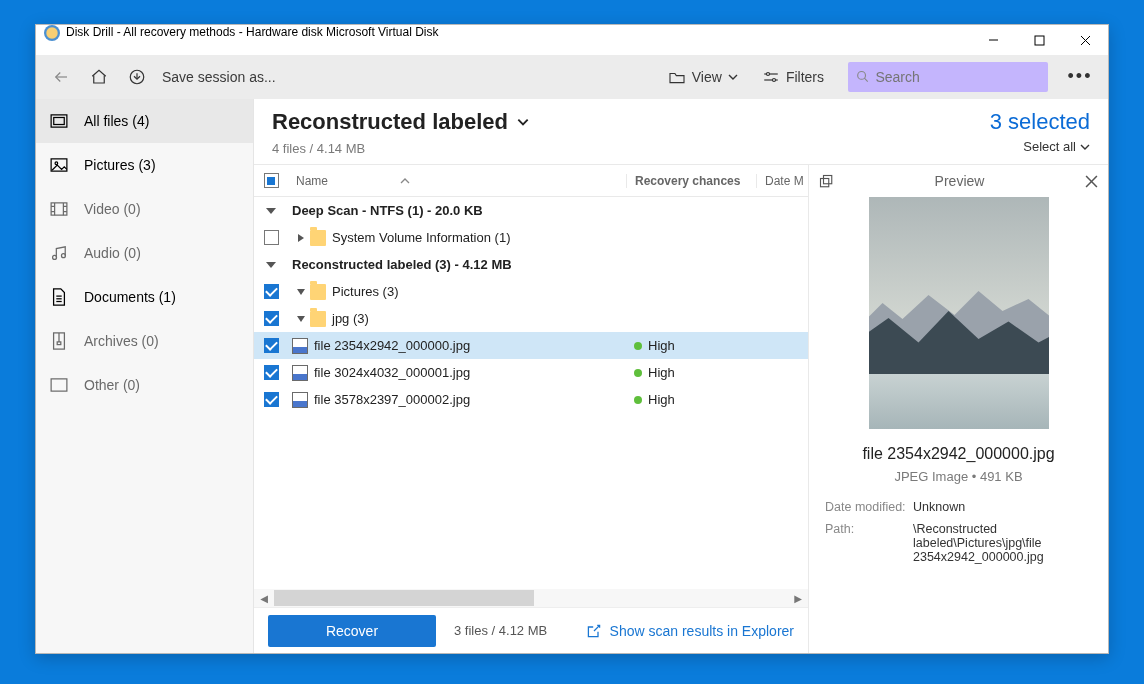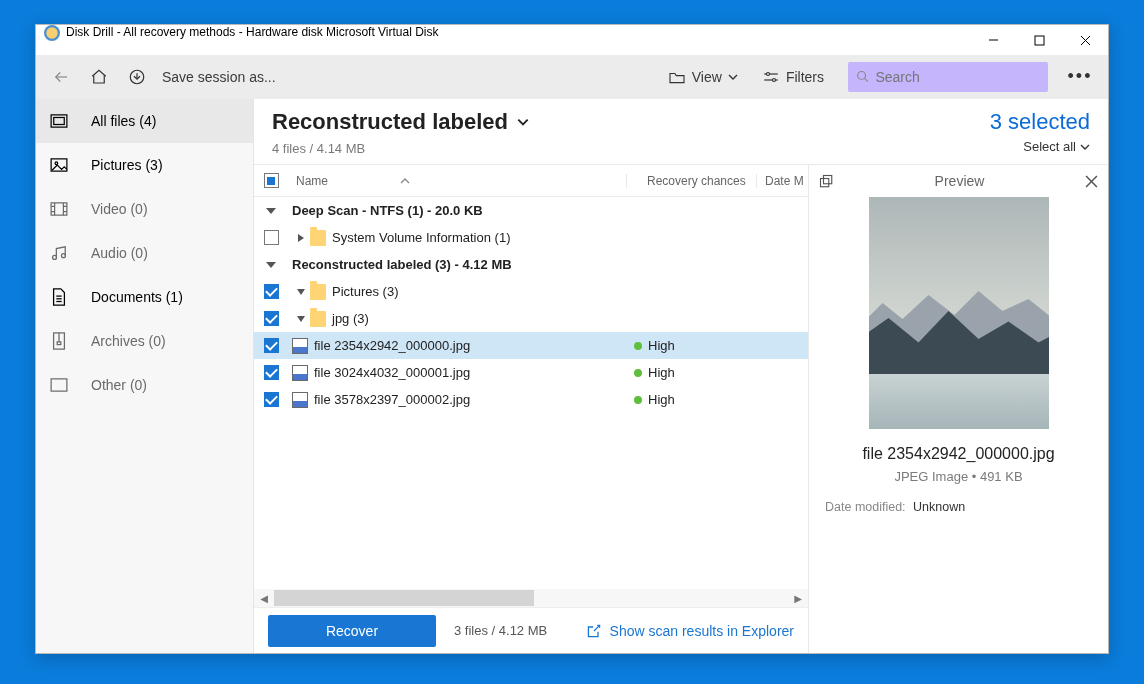--- a/index.html
+++ b/index.html
@@ -21,41 +21,41 @@
   .tbtn { width:34px; height:34px; display:flex; align-items:center; justify-content:center; border-radius:2px; }
   .save-session { font-size:14px; color:#3a3a3a; margin-left:4px; }
   .toolbar .spacer { flex:1; }
   .viewbtn, .filterbtn { display:flex; align-items:center; gap:6px; font-size:14px; color:#3a3a3a; padding:0 10px; height:34px; }
   .searchbox { display:flex; align-items:center; background:#c4b5fd; height:30px; width:200px; border-radius:2px; margin-left:10px; padding:0 8px; gap:6px; }
   .searchbox input { border:none; background:transparent; outline:none; font-size:14px; color:#555; width:100%; }
   .morebtn { width:40px; display:flex; align-items:center; justify-content:center; font-size:18px; color:#333; letter-spacing:2px; margin-left:8px;}
   
   .body { flex:1; display:flex; overflow:hidden; }
   .sidebar { width:218px; background:#f7f7f7; border-right:1px solid #e5e5e5; padding-top:0; }
-  .side-item { display:flex; align-items:center; gap:23px; height:44px; padding:0 14px; font-size:14px; color:#6a6a6a; cursor:pointer; }
+  .side-item { display:flex; align-items:center; gap:16px; height:44px; padding:0 14px; font-size:14px; color:#6a6a6a; cursor:pointer; }
   .side-item.active { background:#e8e8e8; color:#000; font-weight:400; }
   .side-item.strong { color:#000; }
   .side-item .sicon { width:18px; height:18px; color:#6a6a6a; flex-shrink:0; display:flex; align-items:center; justify-content:center;}
   .side-item.active .sicon, .side-item.strong .sicon { color:#000; }
   
   .main { flex:1; display:flex; flex-direction:column; overflow:hidden; }
   .main-header { padding:10px 18px 8px 18px; display:flex; align-items:flex-start; }
   .mh-left { flex:1; }
   .mh-title { font-size:22px; font-weight:600; color:#222; display:flex; align-items:center; gap:8px;}
   .mh-sub { font-size:13px; color:#7a7a7a; margin-top:6px; }
   .mh-right { text-align:right; }
   .sel-count { font-size:22px; color:#0b6bd6; }
   .sel-all { font-size:13px; color:#333; display:flex; align-items:center; gap:4px; justify-content:flex-end; margin-top:4px;}
   
   .content { flex:1; display:flex; overflow:hidden; border-top:1px solid #e9e9e9;}
   .listpane { flex:1; display:flex; flex-direction:column; overflow:hidden; }
   .colhdr { height:32px; display:flex; align-items:center; border-bottom:1px solid #e9e9e9; font-size:12px; color:#666; }
   .colhdr .chkcol { width:34px; display:flex; justify-content:center; }
   .colhdr .namecol { flex:1; padding-left:8px; display:flex; align-items:center; gap:72px;}
-  .colhdr .recov { width:130px; padding-left:20px; border-left:1px solid #e9e9e9; }
+  .colhdr .recov { width:130px; padding-left:8px; border-left:1px solid #e9e9e9;font-weight:bold; }
   .colhdr .date { width:52px; padding-left:8px; border-left:1px solid #e9e9e9; overflow:hidden; white-space:nowrap;}
   .rows { flex:1; overflow:hidden; }
   .row { height:27px; display:flex; align-items:center; font-size:13px; color:#222; }
   .row .chkcol { width:34px; display:flex; justify-content:center; align-items:center;}
   .row .exp { width:18px; height:18px; display:flex; align-items:center; justify-content:center; color:#555;}
   .row .ficon { width:16px; height:16px; margin-right:6px; }
   .row .namecell { flex:1; display:flex; align-items:center; padding-left:4px;}
   .row .recovcell { width:130px; display:flex; align-items:center; gap:6px; padding-left:8px;}
   .row .datecell { width:52px; }
   .row.group { font-weight:600; }
@@ -451,18 +451,22 @@
               <div class="mtn2"></div>
               <div class="lake"></div>
           </div>
           <div class="preview-name">file 2354x2942_000000.jpg</div>
           <div class="preview-meta">JPEG Image • 491 KB</div>
           <div class="preview-table">
             <div class="prow">
                 <div class="plabel">Date modified:</div>
                 <div class="pval">Unknown</div>
               </div>
+            <div class="prow">
+                <div class="plabel">Path:</div>
+                <div class="pval">\Reconstructed labeled\Pictures\jpg\file 2354x2942_000000.jpg</div>
+              </div>
           </div>
         </div>
       </div>
     </div>
   </div>
 </div>
 
 </body></html>

